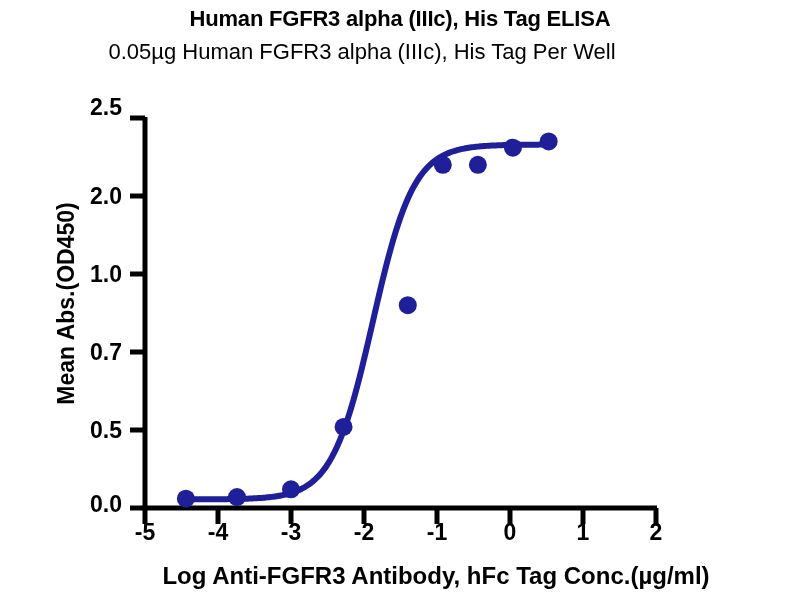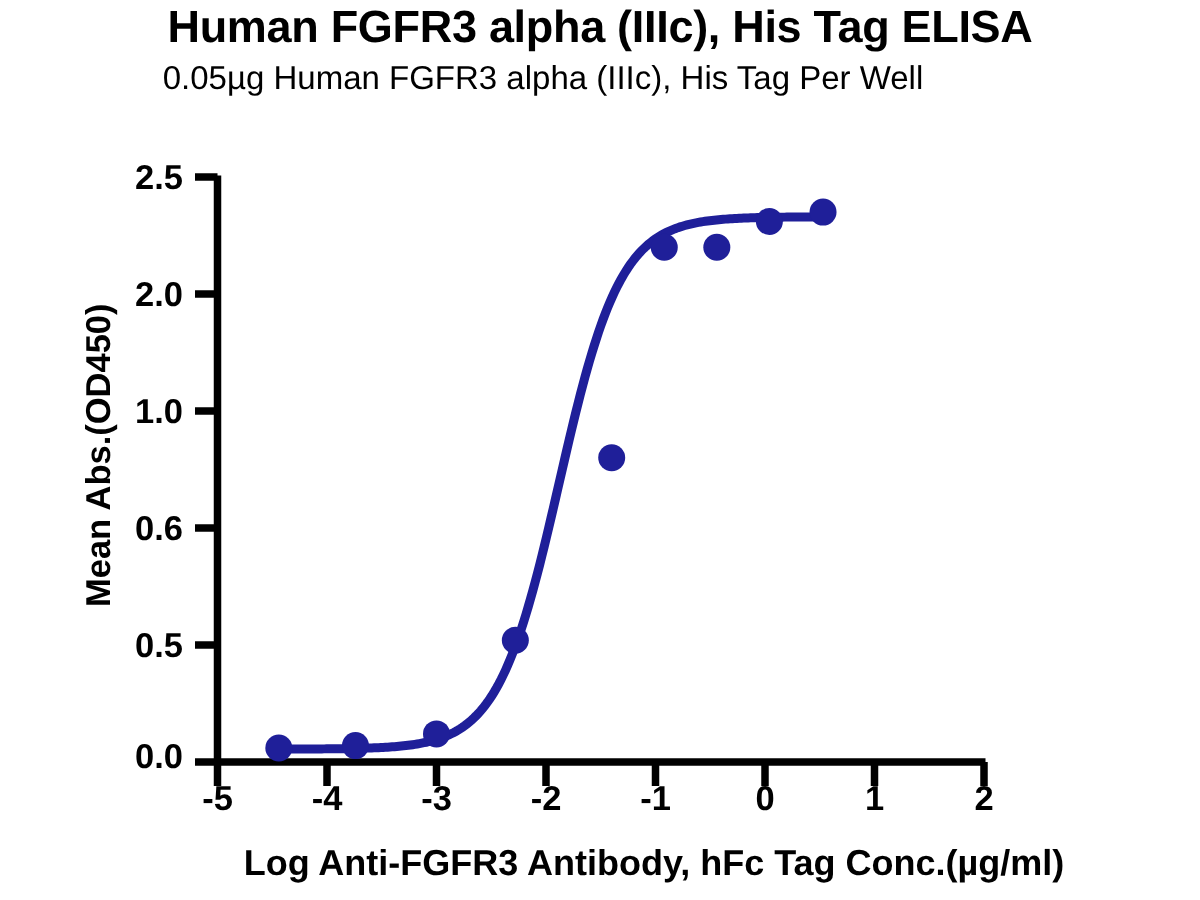--- a/index.html
+++ b/index.html
@@ -20,21 +20,21 @@
     width: 800px;
     height: 600px;
     background: #ffffff;
   }
   .title {
     position: absolute;
     left: 0;
     top: 4px;
     width: 800px;
     text-align: center;
-    font-size: 30px;
+    font-size: 22px;
     font-weight: bold;
     letter-spacing: -0.2px;
     line-height: 30px;
     color: #000000;
   }
   .subtitle {
     position: absolute;
     left: 0;
     top: 38px;
     width: 724px;
@@ -95,24 +95,24 @@
 <body>
 
 <div id="figure">
 
   <div class="title">Human FGFR3 alpha (IIIc), His Tag ELISA</div>
   <div class="subtitle">0.05µg Human FGFR3 alpha (IIIc), His Tag Per Well</div>
 
   <div class="ylabel">Mean Abs.(OD450)</div>
   <div class="xlabel">Log  Anti-FGFR3 Antibody, hFc Tag Conc.(µg/ml)</div>
 
-  <div class="ytick-label" style="left:56px; top:105px;">2.5</div>
+  <div class="ytick-label" style="left:56px; top:94px;">2.5</div>
   <div class="ytick-label" style="left:56px; top:183px;text-align:right;">2.0</div>
   <div class="ytick-label" style="left:56px; top:261px;">1.0</div>
-  <div class="ytick-label" style="left:56px; top:339px;">0.6</div>
+  <div class="ytick-label" style="left:56px; top:339px;">0.7</div>
   <div class="ytick-label" style="left:56px; top:417px;">0.5</div>
   <div class="ytick-label" style="left:56px; top:491px;">0.0</div>
 
   <div class="xtick-label" style="left:125px; top:519px;">-5</div>
   <div class="xtick-label" style="left:198px; top:519px;">-4</div>
   <div class="xtick-label" style="left:271px; top:519px;">-3</div>
   <div class="xtick-label" style="left:344px; top:519px;">-2</div>
   <div class="xtick-label" style="left:417px; top:519px;">-1</div>
   <div class="xtick-label" style="left:490px; top:519px;">0</div>
   <div class="xtick-label" style="left:563px; top:519px;">1</div>

